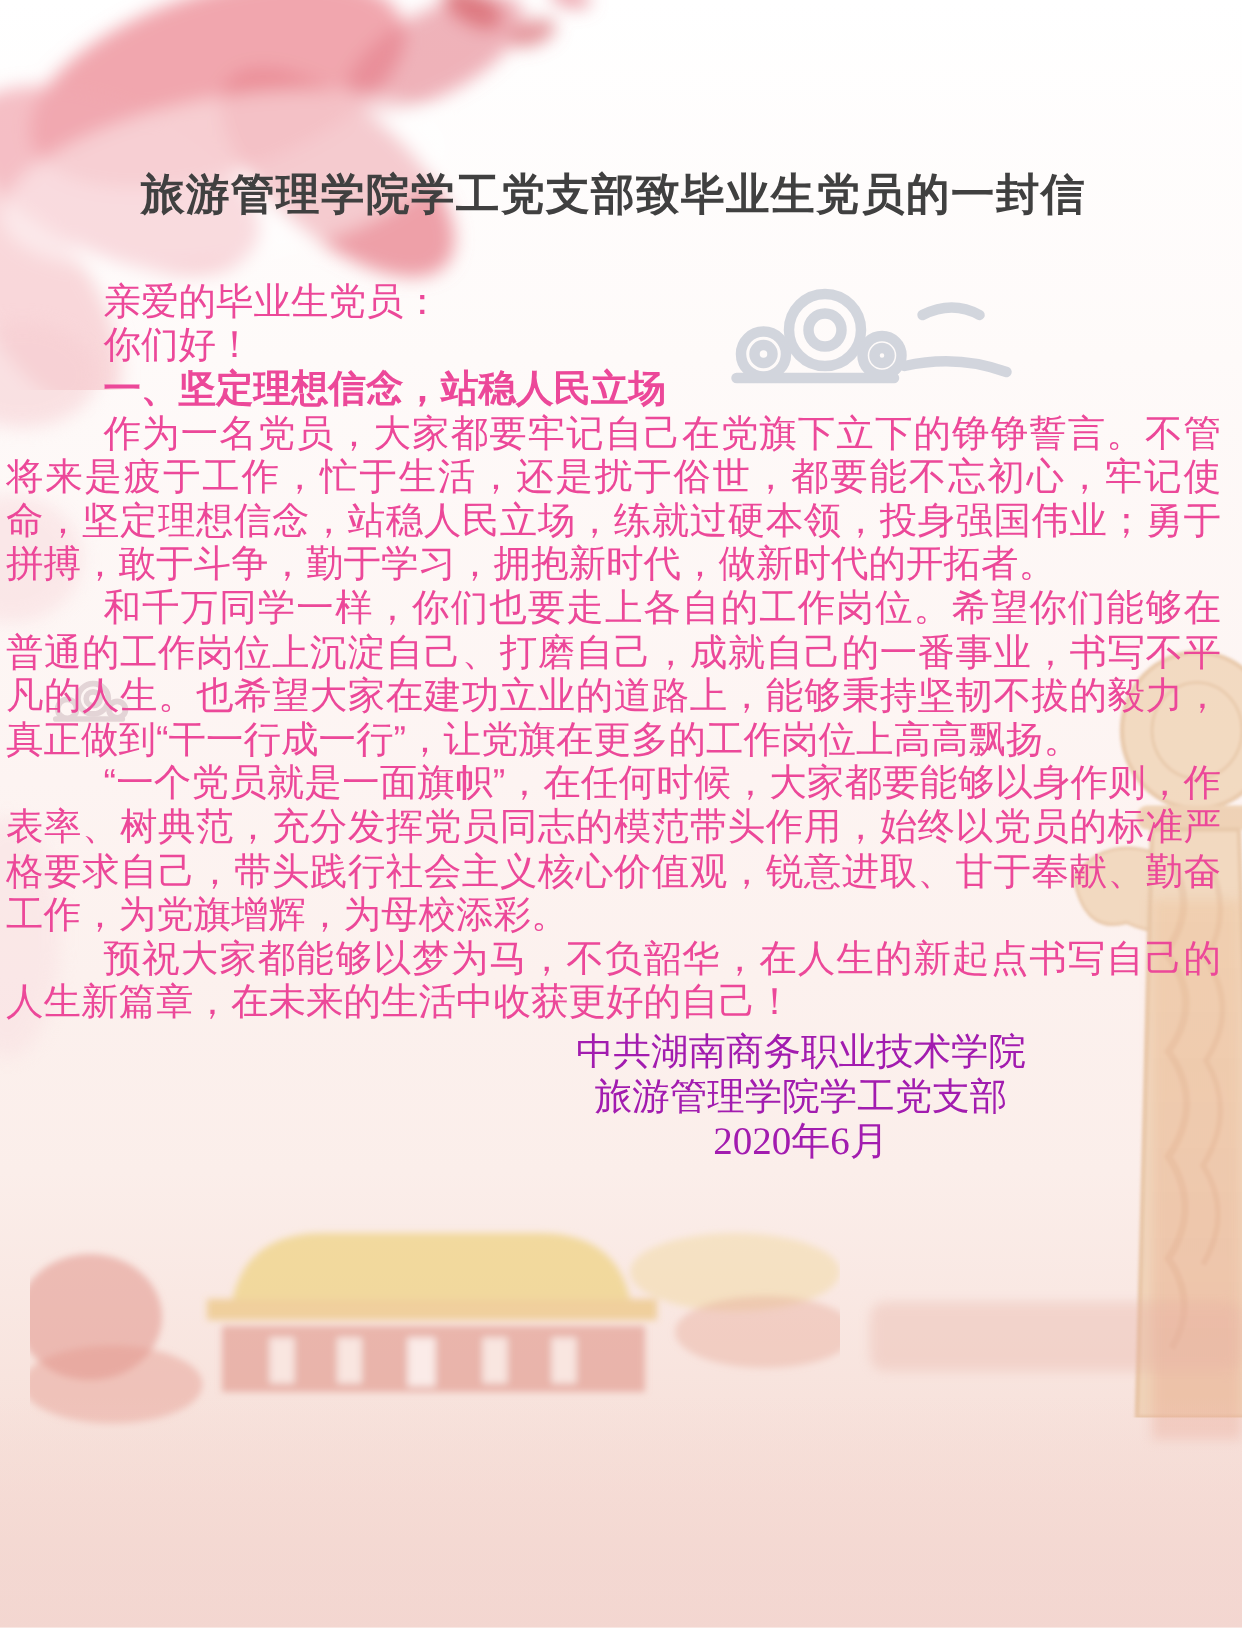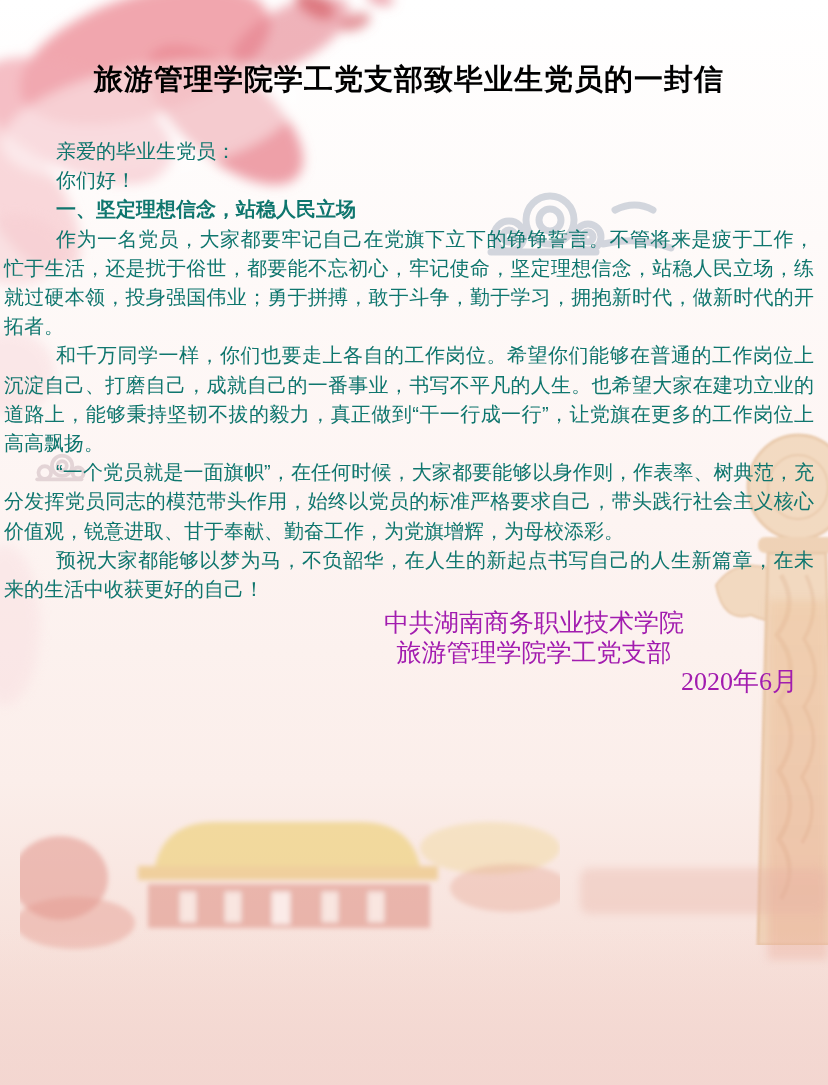--- a/index.html
+++ b/index.html
@@ -10,34 +10,34 @@
   }
   
   .bg{position:absolute;inset:0;z-index:0;overflow:hidden;}
   .abs{position:absolute;}
   .blur4{filter:blur(4px);}
   .blur6{filter:blur(6px);}
   .wash{border-radius:50%;}
   
   .content{position:absolute;inset:0;z-index:1;padding:0 14px 0 4px;box-sizing:border-box;}
   .title{
-    margin:60px 0 0 0;text-align:center;
-    font-size:29px;font-weight:bold;color:#000000;letter-spacing:1px;
+    margin:110px 0 0 0;text-align:center;
+    font-size:29px;font-weight:bold;color:#404040;letter-spacing:1px;
   }
   .letter-body{
-    margin-top:37px;font-size:20px;line-height:29.2px;color:#0f766e;
+    margin-top:37px;font-size:25px;line-height:29.2px;color:#ec4899;
     text-align:justify;
   }
   .letter-body p{margin:0;text-indent:2.6em;}
   .letter-body p.heading{font-weight:bold;}
   .signature{
     margin:3px 0 0 266px;width:528px;text-align:center;
     font-size:25px;line-height:30px;color:#a21caf;
   }
-  .signature .date{font-family:"Liberation Serif","DejaVu Serif",serif;font-size:26px;text-align:right;}
+  .signature .date{font-family:"Liberation Serif","DejaVu Serif",serif;font-size:26px;}
 </style>
 </head>
 <body>
 
 <div class="bg">
 
   <svg class="abs" style="left:-30px;top:-40px;" width="440" height="300" viewBox="0 0 440 300">
     <defs>
         <filter id="fb">
           <feGaussianBlur stdDeviation="6"></feGaussianBlur>

